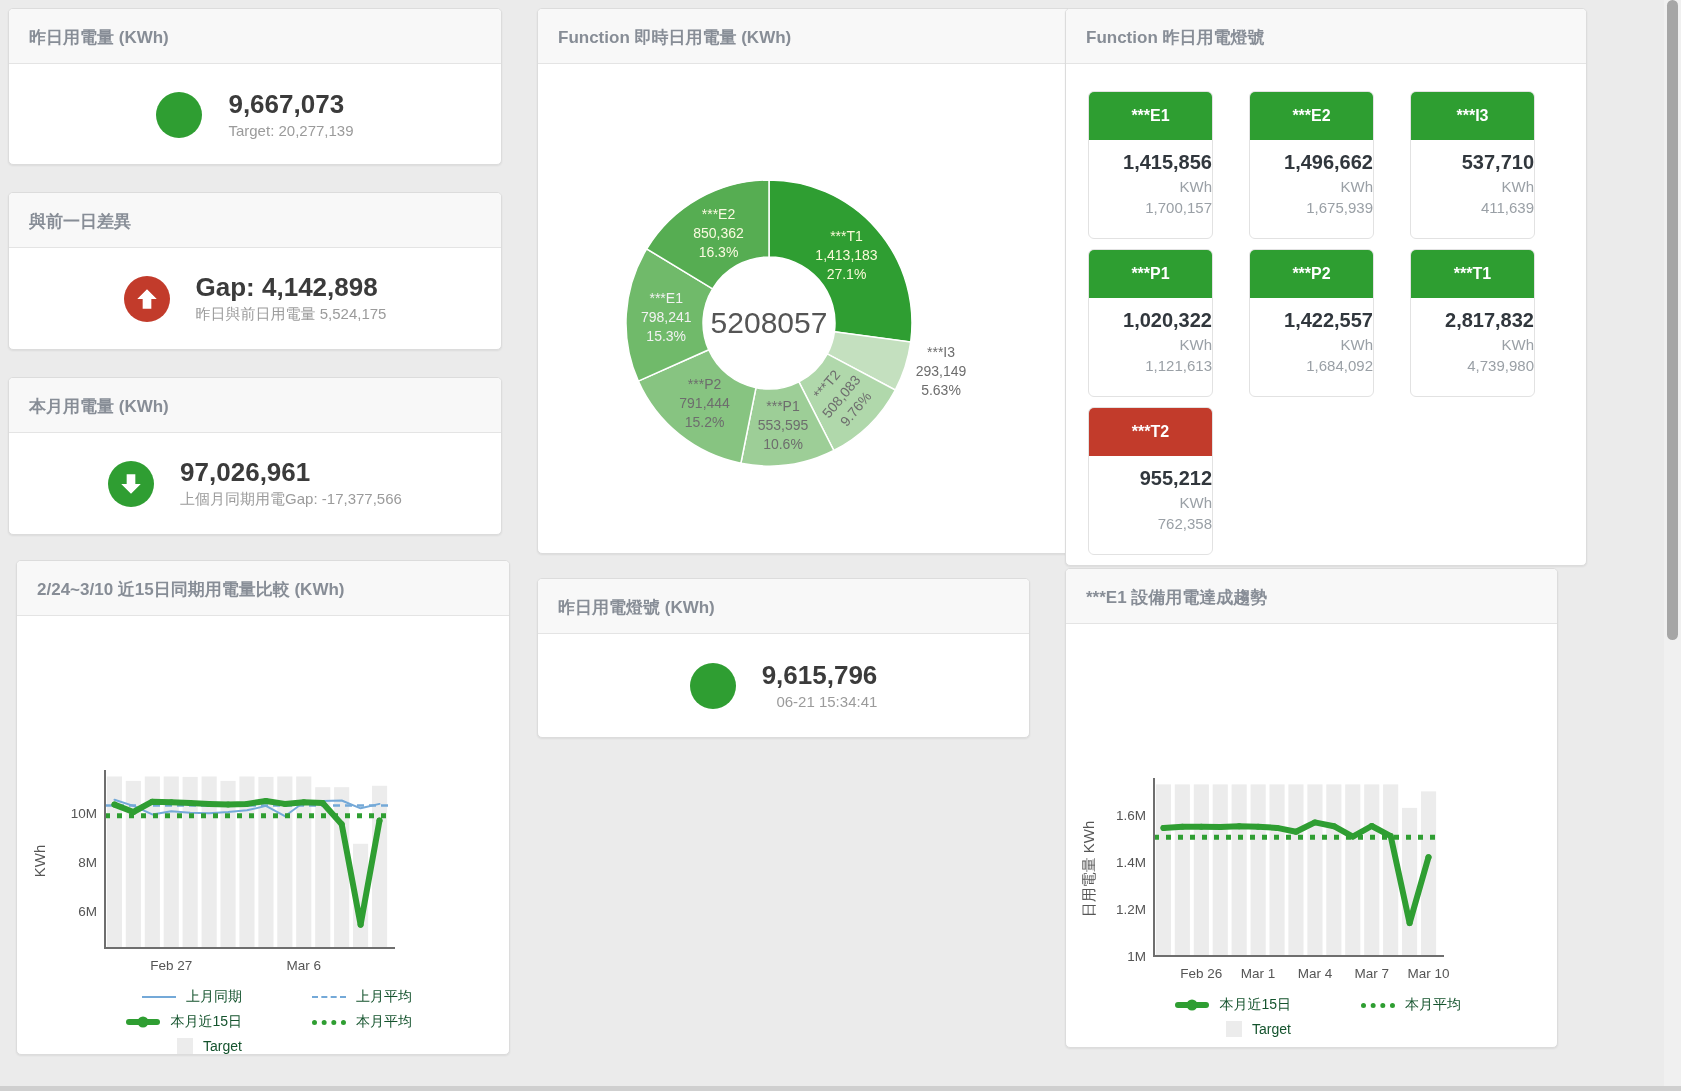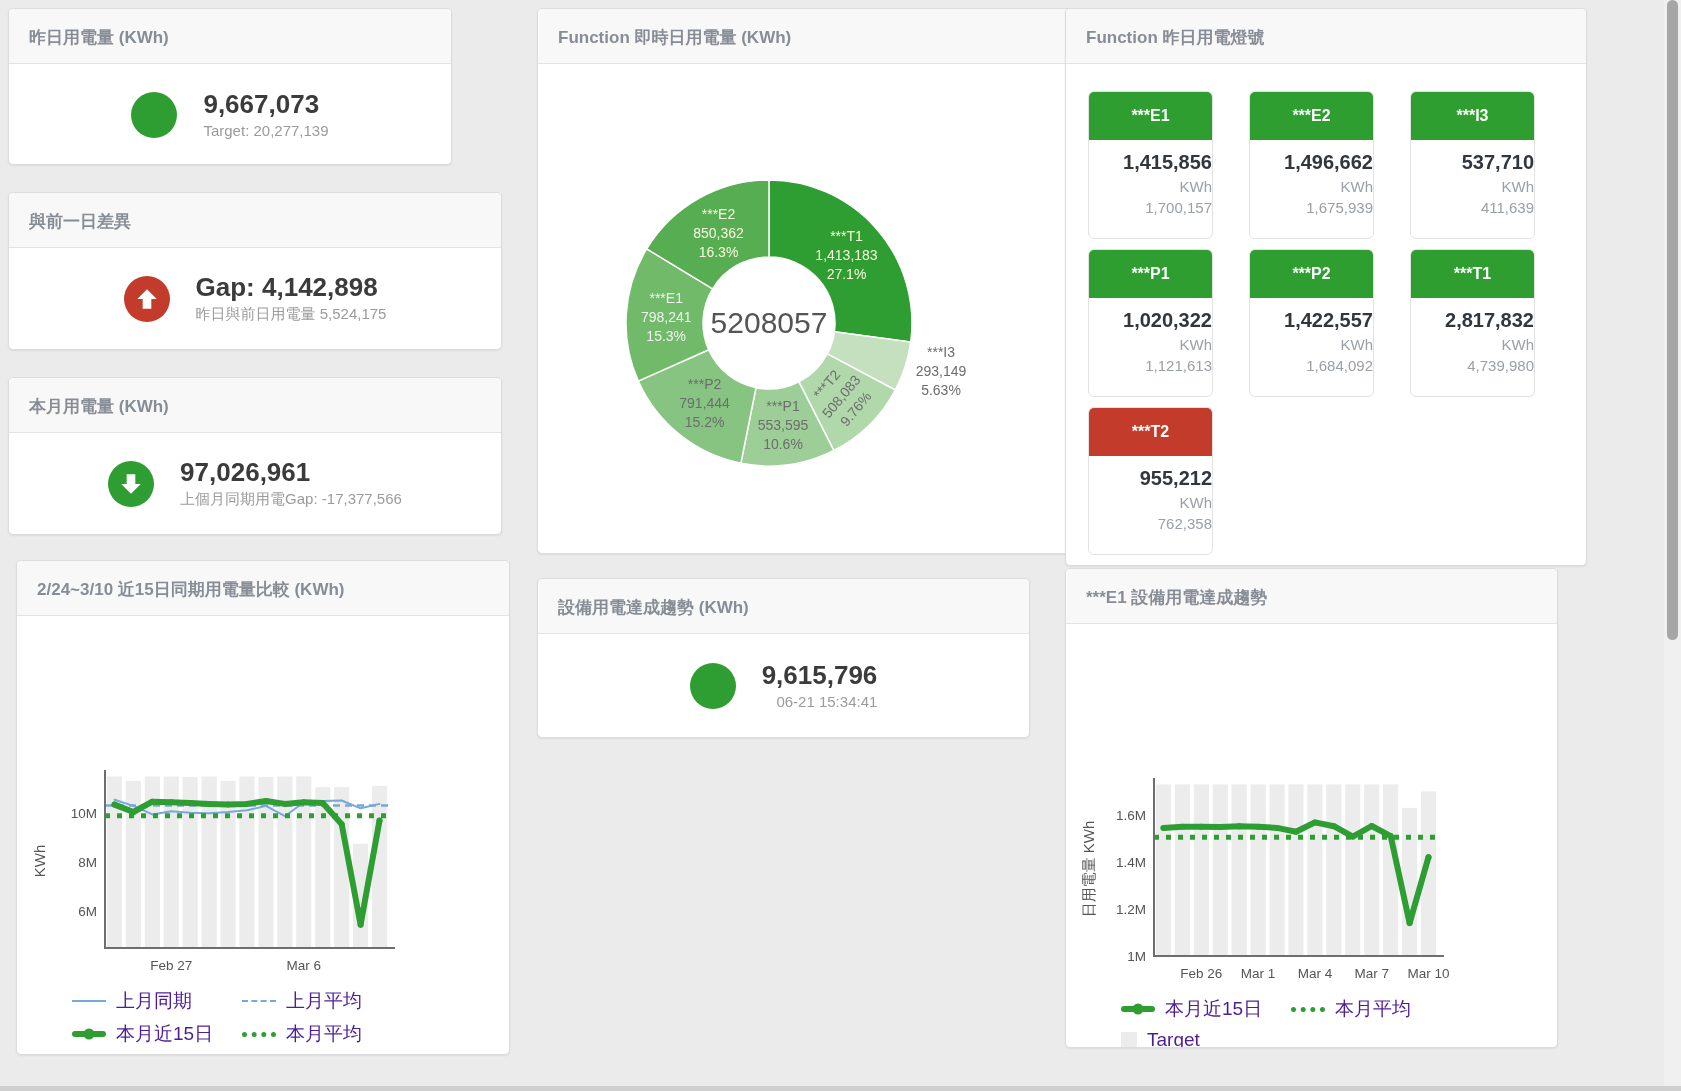--- a/index.html
+++ b/index.html
@@ -34,40 +34,40 @@
   .tile-target{font-size:15px;color:#9aa0a6;margin-top:4px;}
   
   .line-svg{display:block;margin-top:150px;}
   .tick{font-size:13.5px;fill:#555;}
   .ylab{font-size:15px;fill:#555;}
   .dlab{font-size:14px;}
   .dcenter{font-size:30px;fill:#555;}
   
   .legend{margin:6px 0 0 55px;}
   .lrow{display:flex;margin-bottom:7px;}
-  .litem{display:flex;align-items:center;width:170px;font-size:19px;color:#4c1d95;}
+  .litem{display:flex;align-items:center;width:170px;font-size:14px;color:#14532d;justify-content:flex-end;}
   .sw{display:inline-block;width:34px;margin-right:10px;flex:0 0 auto;}
   .sw-solid-blue{height:0;border-top:2.5px solid #74a9d8;}
   .sw-dash-blue{height:0;border-top:2.5px dashed #74a9d8;}
   .sw-thick-green{height:6px;background:#2f9e32;border-radius:3px;position:relative;}
   .sw-thick-green::after{content:'';position:absolute;left:50%;top:50%;transform:translate(-50%,-50%);
       width:11px;height:11px;border-radius:50%;background:#2f9e32;}
   .sw-dot-green{height:0;border-top:5px dotted #2f9e32;}
   .sw-box{width:16px;height:16px;background:#ececec;}
   
   .vscroll{position:absolute;right:0;top:0;width:17px;height:1091px;background:#f0f0f0;}
   .vthumb{position:absolute;left:3px;top:0;width:11px;height:640px;background:#a6a6a6;border-radius:6px;}
   .hbar{position:absolute;left:0;bottom:0;width:1681px;height:5px;background:#cfcfcf;}
 </style>
 </head>
 <body>
 
 <div id="stage">
 
-  <div class="card" style="left:8px;top:8px;width:444px;height:157px;">
+  <div class="card" style="left:8px;top:8px;width:494px;height:157px;">
     <div class="card-head">昨日用電量 (KWh)</div>
     <div class="card-body stat">
       <div class="dot dot-green"></div>
       <div class="stat-text">
         <div class="stat-value">9,667,073</div>
         <div class="stat-sub">Target: 20,277,139</div>
       </div>
     </div>
   </div>
 
@@ -224,21 +224,21 @@
             <text x="180.5" y="155.3" text-anchor="middle" fill="#fafae0" class="dlab">***E2</text>
             <text x="180.5" y="174.3" text-anchor="middle" fill="#fafae0" class="dlab">850,362</text>
             <text x="180.5" y="193.3" text-anchor="middle" fill="#fafae0" class="dlab">16.3%</text>
           </g>
           <text x="231" y="269" text-anchor="middle" class="dcenter">5208057</text>
         </svg>
     </div>
   </div>
 
   <div class="card" style="left:537px;top:578px;width:493px;height:160px;">
-    <div class="card-head">設備用電達成趨勢 (KWh)</div>
+    <div class="card-head">昨日用電燈號 (KWh)</div>
     <div class="card-body stat" style="height:103px;">
       <div class="dot dot-green"></div>
       <div class="stat-text">
         <div class="stat-value">9,615,796</div>
         <div class="stat-sub" style="text-align:right;">06-21 15:34:41</div>
       </div>
     </div>
   </div>
 
   <div class="card" style="left:1065px;top:8px;width:522px;height:558px;">

